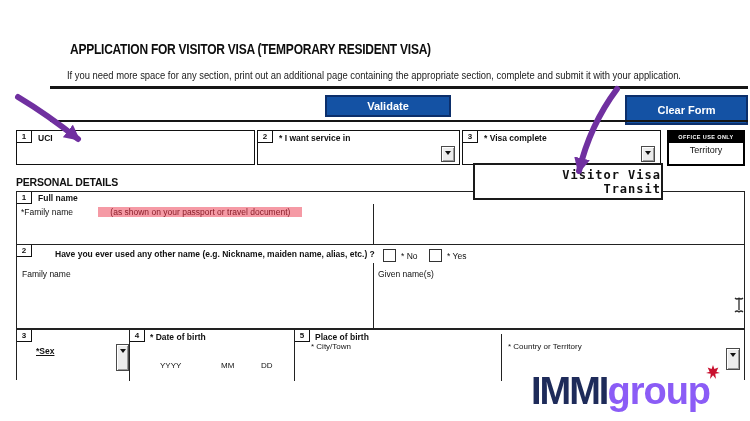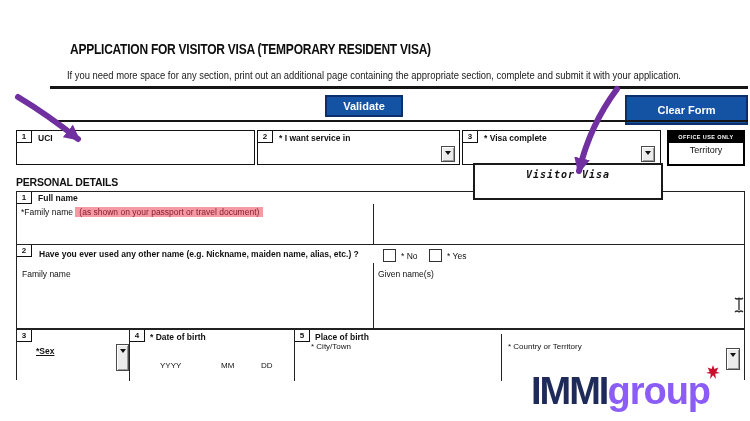--- a/index.html
+++ b/index.html
@@ -16,36 +16,36 @@
 
   .btn { display:flex; align-items:center; justify-content:center;
          background:#1452a4; border:2px solid #0c2f6b; color:#fff;
          font-weight:bold; font-size:11px; cursor:default; }
 
   .fieldbox { border:1px solid #111; background:#fff; }
   .bdg { width:15px; height:12px; border-right:1px solid #111; border-bottom:1px solid #111;
          font-size:8px; font-weight:bold; text-align:center; line-height:12px; background:#fff; }
   .fl  { font-size:8.5px; white-space:nowrap; }
   .b   { font-weight:bold; }
-  .hl  { background:#f59aa5; color:#8a1f2a; padding:0 4px; }
+  .hl  { background:#f59aa5; color:#8a1f2a; padding:0 12px;margin-left:23px; }
 
   .dd { background:#ececec; border:1px solid #4a4a4a;
         box-shadow:inset 1px 1px 0 #fff, inset -1px -1px 0 #9a9a9a;
         display:flex; align-items:flex-start; justify-content:center; }
   .dd::after { content:""; width:0; height:0; border:3px solid transparent;
                border-top:4px solid #111; margin-top:4px; }
 
   .office { border:2px solid #000; background:#fff; }
   .office-hd { height:11px; background:#000; color:#fff; font-size:5.5px; font-weight:bold;
                letter-spacing:0.4px; text-align:center; line-height:11px; }
   .office-bd { font-size:9px; text-align:center; padding-top:2px; }
 
   .panel { background:#fff; border:2px solid #1a1a1a; z-index:30; padding-top:3px; }
-  .panel .opt { font-family:"DejaVu Sans Mono", monospace; font-weight:bold; font-size:10px;
-                letter-spacing:1px; text-align:center; line-height:14px;font-style:italic; }
+  .panel .opt { font-family:"DejaVu Sans Mono", monospace; font-weight:bold; font-size:12px;
+                letter-spacing:1px; text-align:right; line-height:14px; }
 
   .cb { width:13px; height:13px; border:1px solid #333; background:#fff; }
   .vline { background:#222; width:1px; }
   .sec { border:1px solid #222; background:transparent; }
   .inputarea { background:transparent; }
 
   .logo { display:flex; align-items:flex-start; line-height:1; white-space:nowrap; }
   .logo .p1 { font-size:38px; font-weight:bold; letter-spacing:-2px; color:#1e2b5a; }
   .logo .p2 { font-size:38px; font-weight:bold; letter-spacing:-1px; color:#8b5cf6; }
 
@@ -53,21 +53,21 @@
 </style>
 </head>
 <body>
 
 <div class="stage">
 
   <div class="abs title" style="left:70px; top:40px;">APPLICATION FOR VISITOR VISA (TEMPORARY RESIDENT VISA)</div>
   <div class="abs subtitle" style="left:67px; top:70px;">If you need more space for any section, print out an additional page containing the appropriate section, complete and submit it with your application.</div>
   <div class="abs rule" style="left:50px; top:86px; width:698px; height:3px;"></div>
 
-  <div class="abs btn" style="left:325px; top:95px; width:78px; height:22px;">Validate</div>
+  <div class="abs btn" style="left:325px; top:95px; width:126px; height:22px;">Validate</div>
   <div class="abs btn" style="left:625px; top:95px; width:123px; height:30px;">Clear Form</div>
 
   <div class="abs rule" style="left:50px; top:120px; width:698px; height:2px;"></div>
 
   <div class="abs fieldbox" style="left:16px; top:130px; width:239px; height:35px;">
     <div class="abs bdg" style="left:0; top:0;">1</div>
     <div class="abs fl b" style="left:21px; top:2px;">UCI</div>
   </div>
 
   <div class="abs fieldbox" style="left:257px; top:130px; width:203px; height:35px;">
@@ -82,39 +82,40 @@
     <div class="abs dd" style="left:178px; top:15px; width:14px; height:16px;"></div>
   </div>
 
   <div class="abs office" style="left:667px; top:130px; width:78px; height:36px;">
     <div class="office-hd">OFFICE USE ONLY</div>
     <div class="office-bd">Territory</div>
   </div>
 
   <div class="abs panel" style="left:473px; top:163px; width:190px; height:37px;">
     <div class="opt">Visitor Visa</div>
+    <div class="opt">Transit</div>
   </div>
 
   <div class="abs b" style="left:16px; top:176px; font-size:10.5px; letter-spacing:-0.2px;">PERSONAL DETAILS</div>
 
   <div class="abs sec" style="left:16px; top:191px; width:729px; height:54px;">
     <div class="abs bdg" style="left:0; top:0;">1</div>
     <div class="abs fl b" style="left:21px; top:1px;">Full name</div>
     <div class="abs fl" style="left:4px; top:15px;">
       <span>*Family name</span>
       <span class="hl">(as shown on your passport or travel document)</span>
     </div>
     <div class="abs inputarea" style="left:2px; top:28px; width:352px; height:24px;"></div>
     <div class="abs vline" style="left:356px; top:12px; height:41px;"></div>
     <div class="abs inputarea" style="left:358px; top:28px; width:368px; height:24px;"></div>
   </div>
 
   <div class="abs sec" style="left:16px; top:244px; width:729px; height:85px;">
     <div class="abs bdg" style="left:0; top:0;">2</div>
-    <div class="abs fl b" style="left:22px; top:4px;">Have you ever used any other name (e.g. Nickname, maiden name, alias, etc.) ?</div>
+    <div class="abs fl b" style="left:38px; top:4px;">Have you ever used any other name (e.g. Nickname, maiden name, alias, etc.) ?</div>
     <div class="abs cb" style="left:366px; top:4px;"></div>
     <div class="abs fl" style="left:384px; top:6px;">* No</div>
     <div class="abs cb" style="left:412px; top:4px;"></div>
     <div class="abs fl" style="left:430px; top:6px;">* Yes</div>
     <div class="abs fl" style="left:5px; top:24px;">Family name</div>
     <div class="abs inputarea" style="left:2px; top:36px; width:352px; height:46px;"></div>
     <div class="abs vline" style="left:356px; top:18px; height:66px;"></div>
     <div class="abs fl" style="left:361px; top:24px;">Given name(s)</div>
     <div class="abs inputarea" style="left:358px; top:36px; width:368px; height:46px;"></div>
   </div>

